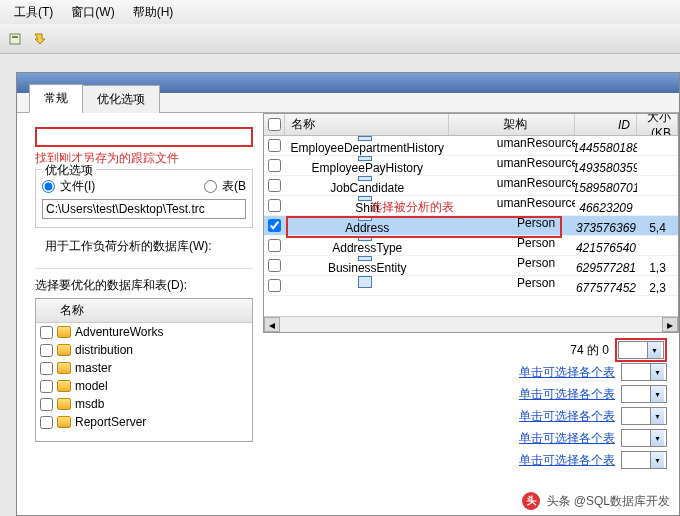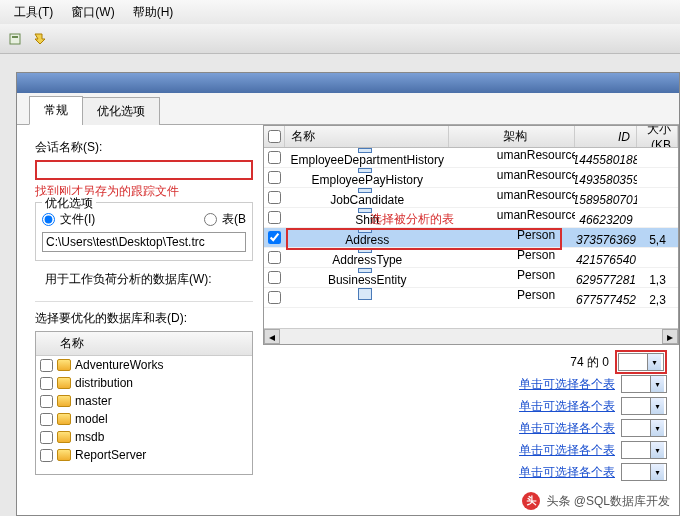--- a/index.html
+++ b/index.html
@@ -7,21 +7,21 @@
 
 .menubar { height: 24px; background: linear-gradient(#f8f8f8,#e8e8e8); display: flex; align-items: center; padding: 0 6px; gap: 2px; }
 .menubar span { padding: 2px 8px; cursor: default; }
 
 .toolbar { height: 30px; background: linear-gradient(#f4f4f4,#dcdcdc); display: flex; align-items: center; padding: 0 6px; gap: 4px; border-bottom: 1px solid #bbb; }
 .tbtn { width: 20px; height: 20px; display: flex; align-items: center; justify-content: center; border: 1px solid transparent; }
 
 .docarea { position: absolute; left: 16px; top: 72px; right: 0; bottom: 0; background: #fff; border: 1px solid #888; }
 .titlebar { height: 20px; background: linear-gradient(#7b9fd6,#4a6fa8); }
 
-.tabs { height: 32px; display: flex; align-items: flex-end; padding-left: 12px; border-bottom: 1px solid #aaa; background: #f4f4f4; }
+.tabs { height: 20px; display: flex; align-items: flex-end; padding-left: 12px; border-bottom: 1px solid #aaa; background: #f4f4f4; }
 .tab { padding: 5px 14px; border: 1px solid #aaa; border-bottom: none; background: #f0f0f0; margin-right: -1px; position: relative; top: 1px; cursor: default; }
 .tab.active { background: #fff; border-bottom: 1px solid #fff; }
 
 .content { display: flex; height: calc(100% - 48px); }
 .left { width: 246px; padding: 14px 10px 0 18px; position: relative; }
 .right { flex: 1; position: relative; padding: 0; }
 
 .label { margin-bottom: 4px; }
 .redbox1 { border: 2px solid #d62e2e; height: 20px; margin-bottom: 3px; }
 .redtext { color: #d62e2e; font-size: 12px; }
@@ -97,21 +97,20 @@
   <div class="titlebar"></div>
 
   <div class="tabs">
     <div class="tab active">常规</div>
     <div class="tab">优化选项</div>
   </div>
 
   <div class="content">
 
     <div class="left">
-      <div class="label">会话名称(S):</div>
       <div class="redbox1"></div>
       <div class="redtext">找到刚才另存为的跟踪文件</div>
 
       <div class="group">
         <span class="group-title">优化选项</span>
         <div class="radio-row">
           <label style="display:flex;align-items:center;gap:3px;">
             <input type="radio" checked="" style="">
             <span>文件(I)</span>
           </label>

